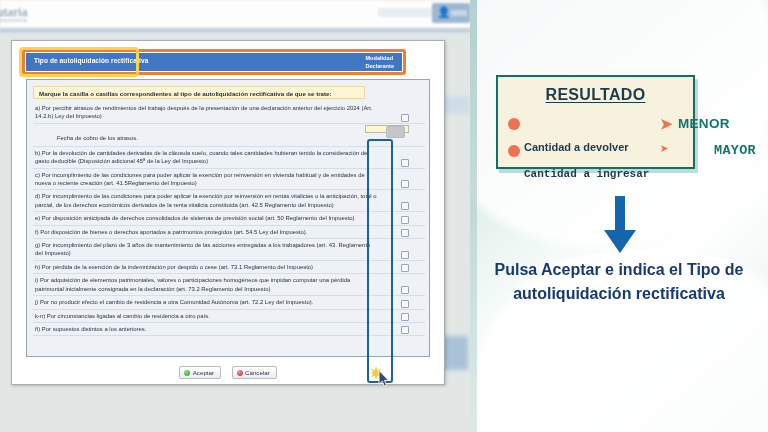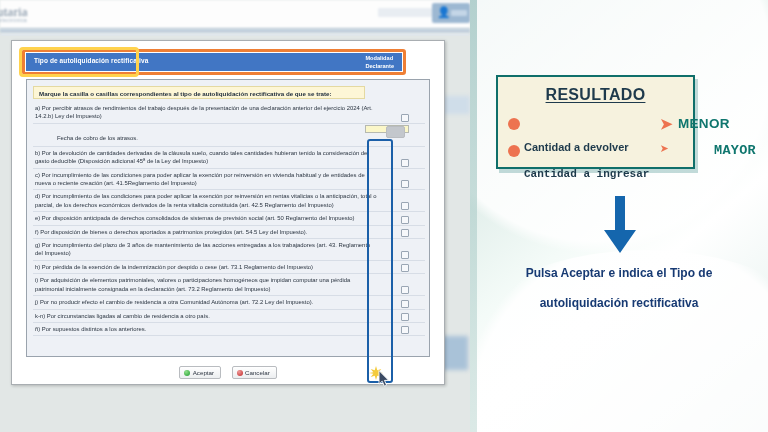--- a/index.html
+++ b/index.html
@@ -89,21 +89,21 @@
   .res-label{position:absolute;left:16px;top:3px;font-size:11px;font-weight:bold;color:#1e3a4c;white-space:nowrap;margin-top:25px;}
   .res-arrow{position:absolute;top:3px;font-size:15px;font-weight:bold;color:#ed7350;line-height:15px;}
   .res-line.l1 .res-arrow{left:152px;}
   .res-line.l2 .res-arrow{left:152px;}
   .res-value{position:absolute;top:3px;font-size:13.5px;font-weight:bold;color:#0f766e;letter-spacing:.3px;}
   .res-line.l1 .res-value{left:170px;}
   .res-line.l2 .res-value{left:170px;margin-left:36px;}
 
   .down-arrow{position:absolute;left:128px;top:196px;width:44px;height:58px;}
   .cta{position:absolute;left:14px;top:258px;width:270px;text-align:center;
-    font-size:12px;line-height:30px;font-weight:bold;color:#173a73;}
+    font-size:16px;line-height:24px;font-weight:bold;color:#173a73;}
 </style>
 </head>
 <body>
 
 <div class="screen">
 
   <div class="left-pane">
 
     <div class="app-header">
       <div class="brand">ributaria</div>

